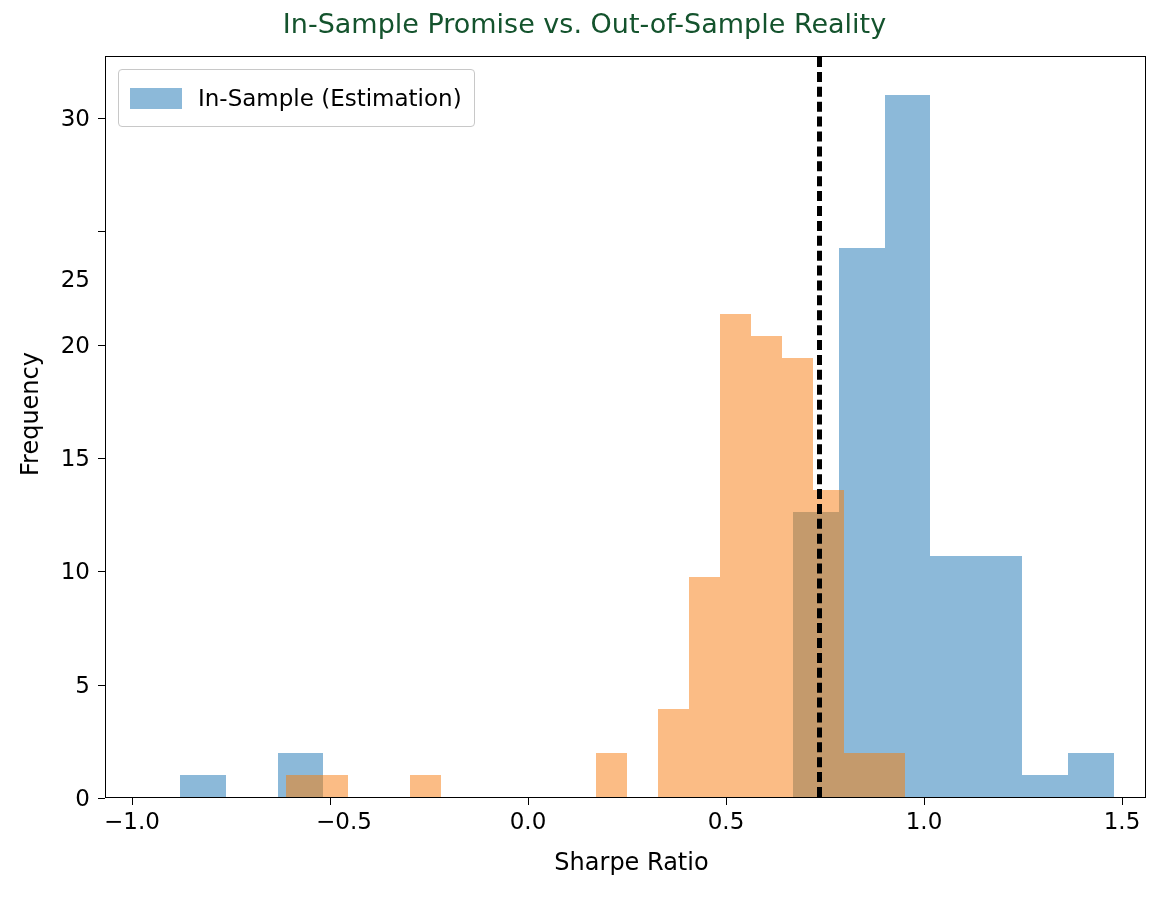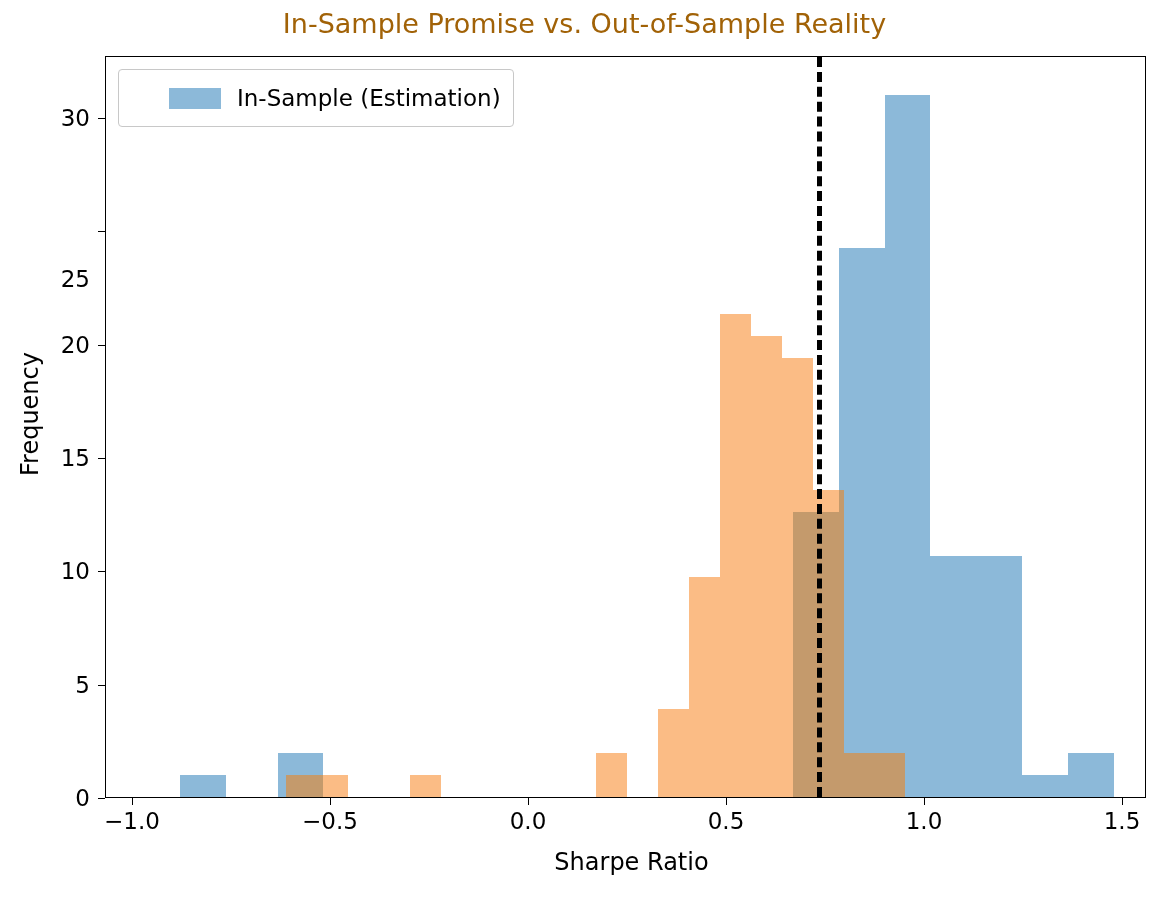--- a/index.html
+++ b/index.html
@@ -1,21 +1,21 @@
 <!DOCTYPE html>
 <html><head>
 <meta charset="utf-8">
 <style>
   html,body{margin:0;padding:0;background:#ffffff;}
   body{width:1169px;height:898px;font-family:"DejaVu Sans",sans-serif;color:#000;}
   #figure{position:relative;width:1169px;height:898px;background:#fff;overflow:hidden;}
 
   #chart-title{
     position:absolute;left:0;top:8px;width:1169px;text-align:center;
-    font-size:27px;color:#a16207;letter-spacing:0px;
+    font-size:27px;color:#14532d;letter-spacing:0px;
   }
 
   
   #plot-frame{
     position:absolute;left:105px;top:56px;width:1041px;height:742px;
     border:1.6px solid #000;box-sizing:border-box;background:#fff;
   }
   #plot-area{position:absolute;left:0;top:0;right:0;bottom:0;overflow:hidden;}
 
   .bar{position:absolute;bottom:0;}
@@ -41,21 +41,21 @@
     position:absolute;left:-120px;top:400px;width:300px;text-align:center;font-size:24px;
     transform:rotate(-90deg);transform-origin:center center;
   }
 
   
   #legend{
     position:absolute;left:118px;top:69px;
     border:1px solid #c8c8c8;border-radius:4px;background:#fff;
     padding:9px 12px 9px 11px;
   }
-  .legend-row{display:flex;align-items:center;height:38px;margin-left:39px;}
+  .legend-row{display:flex;align-items:center;height:38px;}
   .legend-swatch{width:52px;height:21px;margin-right:16px;flex:0 0 auto;}
   .legend-swatch.blue{background:#8cb9d9;}
   .legend-swatch.orange{background:#fbbc85;}
   .legend-dash{width:52px;height:21px;margin-right:16px;flex:0 0 auto;position:relative;}
   .legend-dash:before,.legend-dash:after{
     content:"";position:absolute;top:7px;height:7px;background:#000;
   }
   .legend-dash:before{left:0;width:20px;}
   .legend-dash:after{left:27px;width:20px;}
   .legend-label{font-size:23px;white-space:nowrap;line-height:1;}
@@ -86,21 +86,21 @@
   <div class="yticklabel" style="top:118px;">30</div>
 
   <div class="xtick" style="left:132px;"></div>
   <div class="xtick" style="left:330px;"></div>
   <div class="xtick" style="left:528px;"></div>
   <div class="xtick" style="left:726px;"></div>
   <div class="xtick" style="left:924px;"></div>
   <div class="xtick" style="left:1122px;"></div>
 
   <div class="xticklabel" style="left:132px;">−1.0</div>
-  <div class="xticklabel" style="left:330px;">−0.5</div>
+  <div class="xticklabel" style="left:344px;">−0.5</div>
   <div class="xticklabel" style="left:528px;">0.0</div>
   <div class="xticklabel" style="left:726px;text-align:right;">0.5</div>
   <div class="xticklabel" style="left:924px;">1.0</div>
   <div class="xticklabel" style="left:1122px;">1.5</div>
 
   <div id="xlabel">Sharpe Ratio</div>
 
   <div id="plot-frame">
     <div id="plot-area">
 

